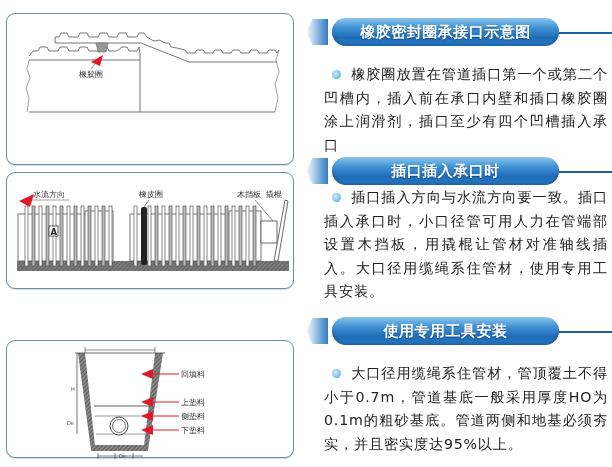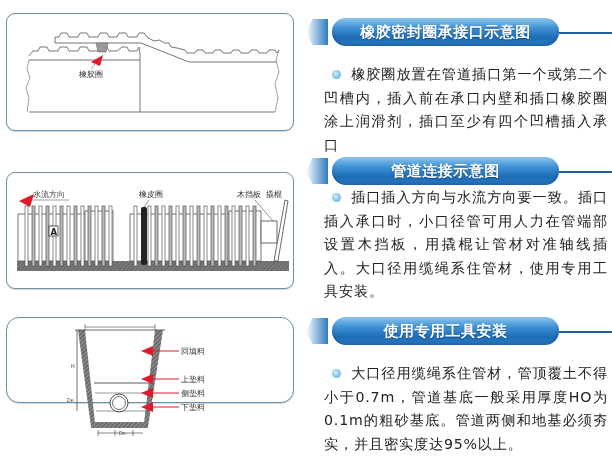--- a/index.html
+++ b/index.html
@@ -39,21 +39,21 @@
   .bullet {
     display: inline-block; width: 9px; height: 9px; border-radius: 50%;
     background: radial-gradient(circle at 40% 40%, #d4ecfa 0%, #7cc0ea 60%, #4aa3dc 100%);
     margin: 0 10px 1px 8px; vertical-align: middle;
   }
   .lbl { font-size: 8px; fill: #333; font-family: "DejaVu Sans", sans-serif; }
 </style>
 </head>
 <body>
 
-<div class="panel" style="top:13px;height:118px;">
+<div class="panel" style="top:13px;height:152px;">
   <svg width="288" height="118" viewBox="0 0 288 118">
 
     <path d="M22,42 L26,37 L31,37 L33,33 L40,33 L42,37 L51,37 L53,33 L60,33 L62,37 L71,37 L73,33 L80,33 L82,37 L91,37 L93,33 L100,33 L102,37 L110,37 L115,33 L120,33 L122,37 L130,37 L132,33 L133,40 L133,98" fill="none" stroke="#777" stroke-width="1"></path>
     <line x1="22" y1="46" x2="133" y2="46" stroke="#777" stroke-width="1"></line>
     <path d="M22,46 L20,55 L23,64 L19,74 L22,84 L20,98" fill="none" stroke="#888" stroke-width="0.8"></path>
     <line x1="22" y1="98" x2="133" y2="98" stroke="#777" stroke-width="1"></line>
 
     <path d="M48,29 L48,23 L52,23 L54,19 L60,19 L62,23 L71,23 L73,19 L80,19 L82,23 L91,23 L93,19 L100,19 L102,23 L110,23 L112,19 L119,19 L121,23 L130,23 L132,19 L137,19 L140,23 L145,26 L148,27 L152,26 L158,29 L162,29 L164,33 L170,34 L178,36 L180,39 L188,39 L190,36 L196,36 L198,39 L206,39 L208,36 L214,36 L216,39 L224,39 L226,36 L232,36 L234,39 L242,39 L244,36 L250,36 L252,39 L260,39 L262,36 L268,36 L270,39 L272,36" fill="none" stroke="#777" stroke-width="1"></path>
     <path d="M48,29 L134,29 L182,48 L270,48" fill="none" stroke="#777" stroke-width="1"></path>
     <path d="M272,36 L269,46 L272,58 L268,70 L271,84 L268,98" fill="none" stroke="#888" stroke-width="0.8"></path>
@@ -145,28 +145,28 @@
 
     <rect x="254" y="48" width="16" height="22" fill="#fff" stroke="#444" stroke-width="0.8"></rect>
     <line x1="248" y1="27" x2="266" y2="48" stroke="#444" stroke-width="0.6"></line>
 
     <polygon points="278,27 281,28 271,88 267,88" fill="#fff" stroke="#444" stroke-width="0.8"></polygon>
   </svg>
 </div>
 
 <div class="ribbon-wrap" style="top:156px;">
   <div class="tail"></div>
-  <div class="pill">管道连接示意图</div>
+  <div class="pill">插口插入承口时</div>
   <div class="ribbon-line"></div>
 </div>
 <div class="desc" style="top:186px;">
   <span class="bullet"></span><span>插口插入方向与水流方向要一致。插口插入承口时，小口径管可用人力在管端部设置木挡板，用撬棍让管材对准轴线插入。大口径用缆绳系住管材，使用专用工具安装。</span>
 </div>
 
-<div class="panel" style="top:317px;height:86px;border-radius:13px;">
+<div class="panel" style="top:340px;height:118px;">
   <svg width="288" height="118" viewBox="0 0 288 118">
     <defs>
       <pattern id="hatch3" width="3" height="3" patternUnits="userSpaceOnUse" patternTransform="rotate(45)">
         <rect width="3" height="3" fill="#888"></rect>
         <line x1="0" y1="0" x2="0" y2="3" stroke="#444" stroke-width="1.3"></line>
       </pattern>
     </defs>
 
     <polygon points="71,12 78,12 88,105 84,109" fill="url(#hatch3)"></polygon>
     <polygon points="148,12 156,12 141,109 137,105" fill="url(#hatch3)"></polygon>

